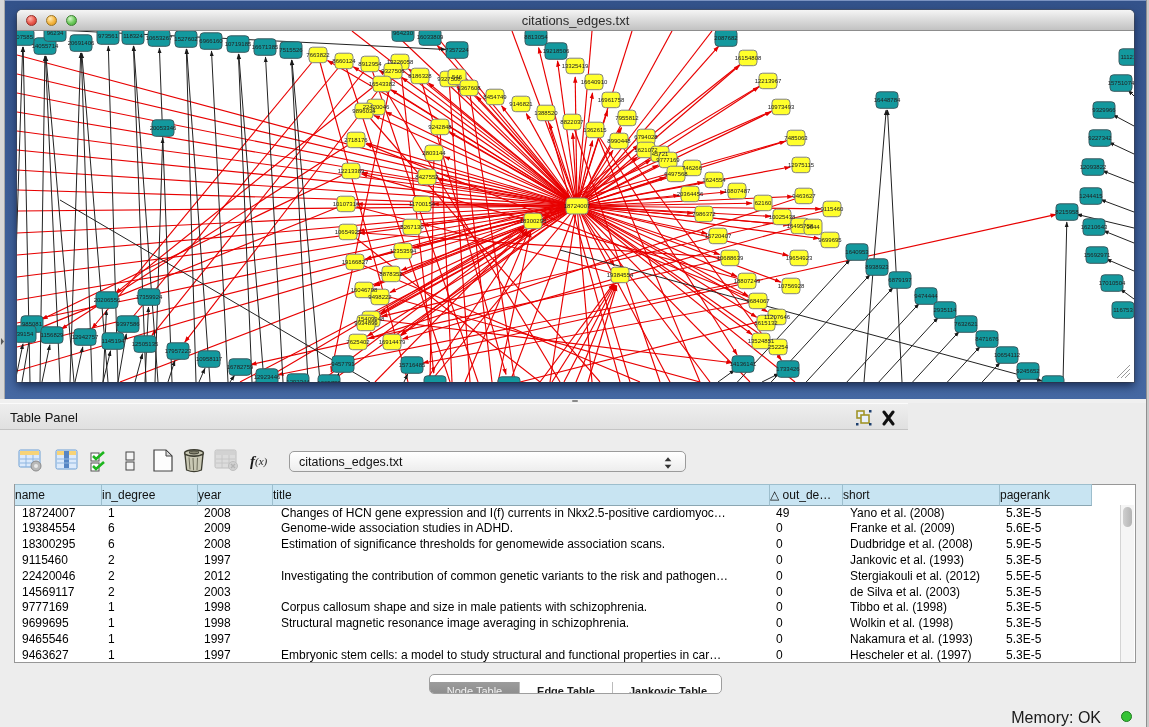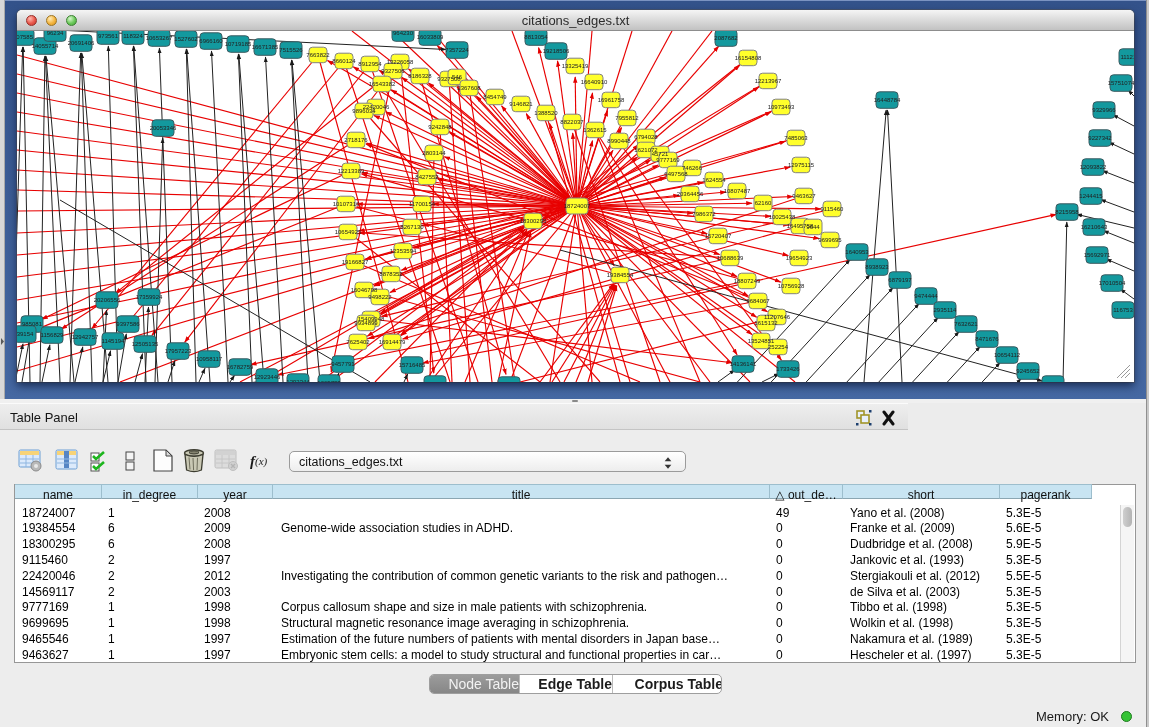--- a/index.html
+++ b/index.html
@@ -21,30 +21,30 @@
 .nl{font-family:"Liberation Sans",sans-serif;font-size:6px;fill:#222;text-anchor:middle}
 #split{position:absolute;left:0;top:399px;width:1149px;height:4px;background:#f0f0f0}
 #split .dot{position:absolute;left:572px;top:1px;width:6px;height:2px;background:#8a8a8a;border-radius:1px}
 #phead{position:absolute;left:0;top:403px;width:908px;height:27px;background:linear-gradient(#eee,#e0e0e0);border-bottom:1px solid #c4c4c4;border-top:1px solid #fbfbfb}
 #phead .t{position:absolute;left:10px;top:6px;font-size:13px;color:#161616}
 #pbody{position:absolute;left:0;top:430px;width:1146px;height:297px;background:#ededed}
 .tb{position:absolute;left:5px;top:18px}
 #combo{position:absolute;left:289px;top:21px;width:397px;height:21px;background:linear-gradient(#fff,#ededed);border:1px solid #9b9b9b;border-radius:5px}
 #combo .t{position:absolute;left:9px;top:3px;font-size:12.5px;color:#111}
 #tablebox{position:absolute;left:14px;top:484px;width:1122px;height:179px;background:#fff;border:1px solid #979797}
-.hd{position:absolute;top:484px;height:15px;background:#c8e4f2;border-right:1px solid #9dbecd;border-top:1px solid #9dbecd;border-bottom:1px solid #8ba6b2;font-size:12px;color:#111;text-align:center;line-height:20px}
+.hd{position:absolute;top:484px;height:22px;background:#c8e4f2;border-right:1px solid #9dbecd;border-top:1px solid #9dbecd;border-bottom:1px solid #8ba6b2;font-size:12px;color:#111;line-height:20px}
 .tr{position:absolute;left:15px;width:1104px;height:16px;font-size:12px;color:#000;white-space:nowrap}
 .tr span{position:absolute;top:0}
 .c1{left:7px}.c2{left:93px}.c3{left:189px}.c4{left:266px}.c5{left:761px}.c6{left:835px}.c7{left:991px}
 #vsb{position:absolute;left:1120px;top:505px;width:14px;height:157px;background:#f5f5f5;border-left:1px solid #d4d4d4}
 #vsb .th{position:absolute;left:2px;top:2px;width:9px;height:20px;background:linear-gradient(90deg,#cfcfcf,#b4b4b4);border-radius:5px}
 #tabs{position:absolute;left:429px;top:674px;width:293px;height:20px;border:1px solid #9e9e9e;border-radius:5px;background:#fff;overflow:hidden}
-#tabs .seg{position:absolute;top:0;height:20px;font-size:14px;font-weight:bold;color:#1c1c1c;text-align:right;line-height:19px}
+#tabs .seg{position:absolute;top:7px;height:20px;font-size:11px;font-weight:bold;color:#1c1c1c;text-align:center;line-height:19px}
 #tabs .sel{background:linear-gradient(#9c9c9c,#848484);color:#f2f2f2;font-weight:normal}
-#mem{position:absolute;right:40px;top:709px;font-size:13px;color:#1a1a1a}
+#mem{position:absolute;right:48px;top:709px;font-size:16px;color:#1a1a1a}
 #dotg{position:absolute;right:17px;top:711px;width:11px;height:11px;border-radius:50%;background:#35c435;border:1px solid #1f7a1f}
 </style></head>
 <body>
 <div id="app">
 <div id="desk"></div>
 <div id="lsliver"></div>
     <div style="position:absolute;left:1px;top:338px;width:3px;height:7px;background:#5a5a5a;clip-path:polygon(0 0,100% 50%,0 100%)"></div>
 <div id="win">
  <div id="tbar">
         <div class="ti">citations_edges.txt</div>
@@ -669,37 +669,39 @@
 <div class="hd" style="left:102px;width:96px">in_degree</div>
 <div class="hd" style="left:198px;width:75px">year</div>
 <div class="hd" style="left:273px;width:497px">title</div>
 <div class="hd" style="left:770px;width:73px">△ out_de…</div>
 <div class="hd" style="left:843px;width:157px">short</div>
 <div class="hd" style="left:1000px;width:92px">pagerank</div>
 <div class="tr" style="top:505.5px">
       <span class="c1">18724007</span>
       <span class="c2">1</span>
       <span class="c3">2008</span>
+      <span class="c4">Changes of HCN gene expression and I(f) currents in Nkx2.5-positive cardiomyoc…</span>
       <span class="c5">49</span>
       <span class="c6">Yano et al. (2008)</span>
       <span class="c7">5.3E-5</span>
     </div>
 <div class="tr" style="top:521.3px">
       <span class="c1">19384554</span>
       <span class="c2">6</span>
       <span class="c3">2009</span>
       <span class="c4">Genome-wide association studies in ADHD.</span>
       <span class="c5">0</span>
       <span class="c6">Franke et al. (2009)</span>
       <span class="c7">5.6E-5</span>
     </div>
 <div class="tr" style="top:537.1px">
       <span class="c1">18300295</span>
       <span class="c2">6</span>
       <span class="c3">2008</span>
+      <span class="c4">Estimation of significance thresholds for genomewide association scans.</span>
       <span class="c5">0</span>
       <span class="c6">Dudbridge et al. (2008)</span>
       <span class="c7">5.9E-5</span>
     </div>
 <div class="tr" style="top:552.9px">
       <span class="c1">9115460</span>
       <span class="c2">2</span>
       <span class="c3">1997</span>
       <span class="c5">0</span>
       <span class="c6">Jankovic et al. (1993)</span>
@@ -737,37 +739,36 @@
       <span class="c3">1998</span>
       <span class="c4">Structural magnetic resonance image averaging in schizophrenia.</span>
       <span class="c5">0</span>
       <span class="c6">Wolkin et al. (1998)</span>
       <span class="c7">5.3E-5</span>
     </div>
 <div class="tr" style="top:631.9px">
       <span class="c1">9465546</span>
       <span class="c2">1</span>
       <span class="c3">1997</span>
-      <span class="c4">Estimation of the future numbers of patients with mental disorders in Japan base…</span>
-      <span class="c5">0</span>
-      <span class="c6">Nakamura et al. (1989)</span>
+      <span class="c5">0</span>
+      <span class="c6">Nakamura et al. (1993)</span>
       <span class="c7">5.3E-5</span>
     </div>
 <div class="tr" style="top:647.7px">
       <span class="c1">9463627</span>
       <span class="c2">1</span>
       <span class="c3">1997</span>
       <span class="c4">Embryonic stem cells: a model to study structural and functional properties in car…</span>
       <span class="c5">0</span>
       <span class="c6">Hescheler et al. (1997)</span>
       <span class="c7">5.3E-5</span>
     </div>
 <div id="vsb">
       <div class="th"></div>
     </div>
 <div id="tabs">
  <div class="seg sel" style="left:0;width:89px">Node Table</div>
  <div class="seg" style="left:89px;width:93px;border-left:1px solid #bbb">Edge Table</div>
- <div class="seg" style="left:182px;width:111px;border-left:1px solid #bbb">Corpus Table</div>
+ <div class="seg" style="left:182px;width:111px;border-left:1px solid #bbb">Jankovic Table</div>
 </div>
 <div id="mem">Memory: OK</div>
     <div id="dotg"></div>
 <div id="rstrip"></div>
 </div>
 </body></html>

